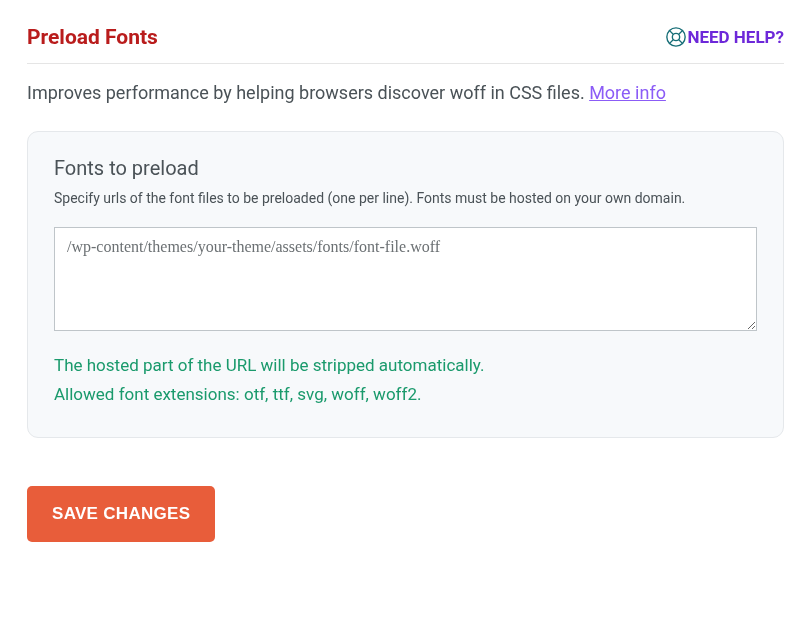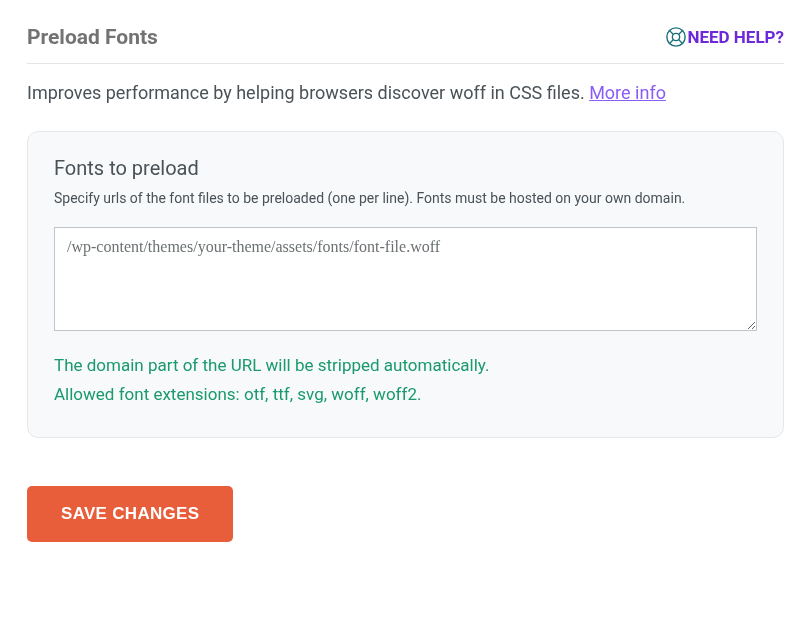--- a/index.html
+++ b/index.html
@@ -15,21 +15,21 @@
     }
     .header {
       display: flex;
       justify-content: space-between;
       align-items: center;
       padding-bottom: 14px;
       border-bottom: 1px solid #e5e5e5;
       margin-bottom: 18px;
     }
     .title {
-      color: #737373;
+      color: #b91c1c;
       font-size: 21px;
       font-weight: 700;
     }
     .help-link {
       display: flex;
       align-items: center;
       color: #6d28d9;
       font-weight: 700;
       font-size: 17px;
       cursor: pointer;
@@ -96,21 +96,21 @@
     }
     .save-button {
       margin-top: 48px;
       background: #e85d3a;
       color: #ffffff;
       font-weight: 700;
       font-size: 17px;
       letter-spacing: 0.3px;
       border: none;
       border-radius: 5px;
-      padding: 18px 34px;
+      padding: 18px 25px;
       cursor: pointer;
     }
   </style>
 </head>
 <body>
 
 
 
 <div class="header">
   <h2 class="title">Preload Fonts</h2>
@@ -131,21 +131,21 @@
 
 <p class="description">
   <span>Improves performance by helping browsers discover woff in CSS files. </span><a class="more-info">More info</a>
 </p>
 
 <div class="card">
   <div class="card-title">Fonts to preload</div>
   <div class="card-subtitle">Specify urls of the font files to be preloaded (one per line). Fonts must be hosted on your own domain.</div>
   <textarea class="fonts-textarea" placeholder="/wp-content/themes/your-theme/assets/fonts/font-file.woff" style=""></textarea>
   <div class="hint">
-    <div>The domain part of the URL will be stripped automatically.</div>
+    <div>The hosted part of the URL will be stripped automatically.</div>
     <div>Allowed font extensions: otf, ttf, svg, woff, woff2.</div>
   </div>
 </div>
 
 <button class="save-button">SAVE CHANGES</button>
 
 
 
 
 </body></html>

